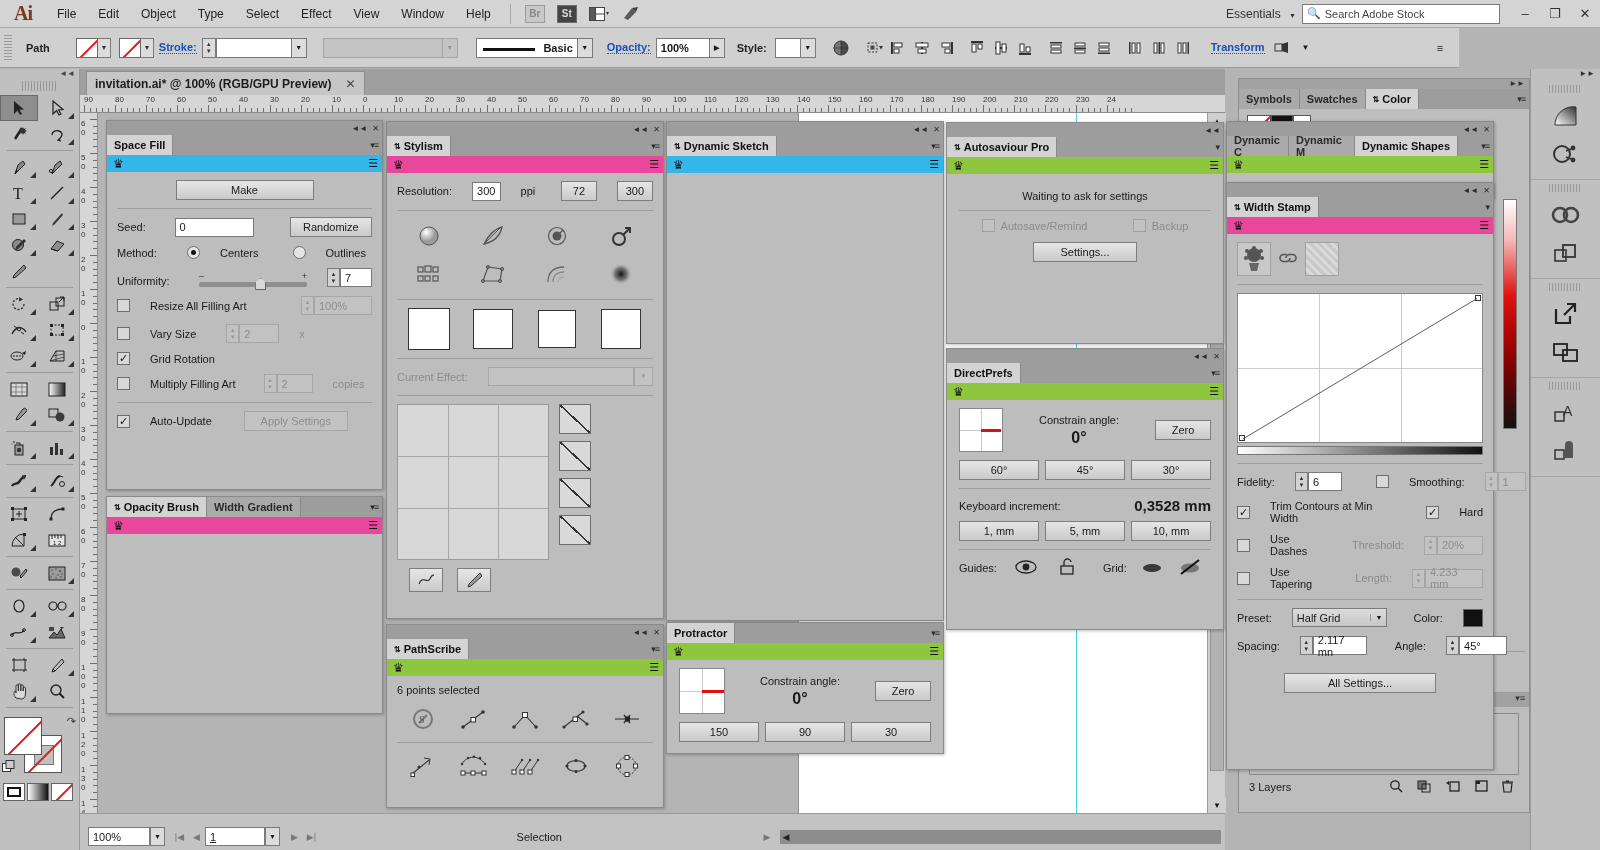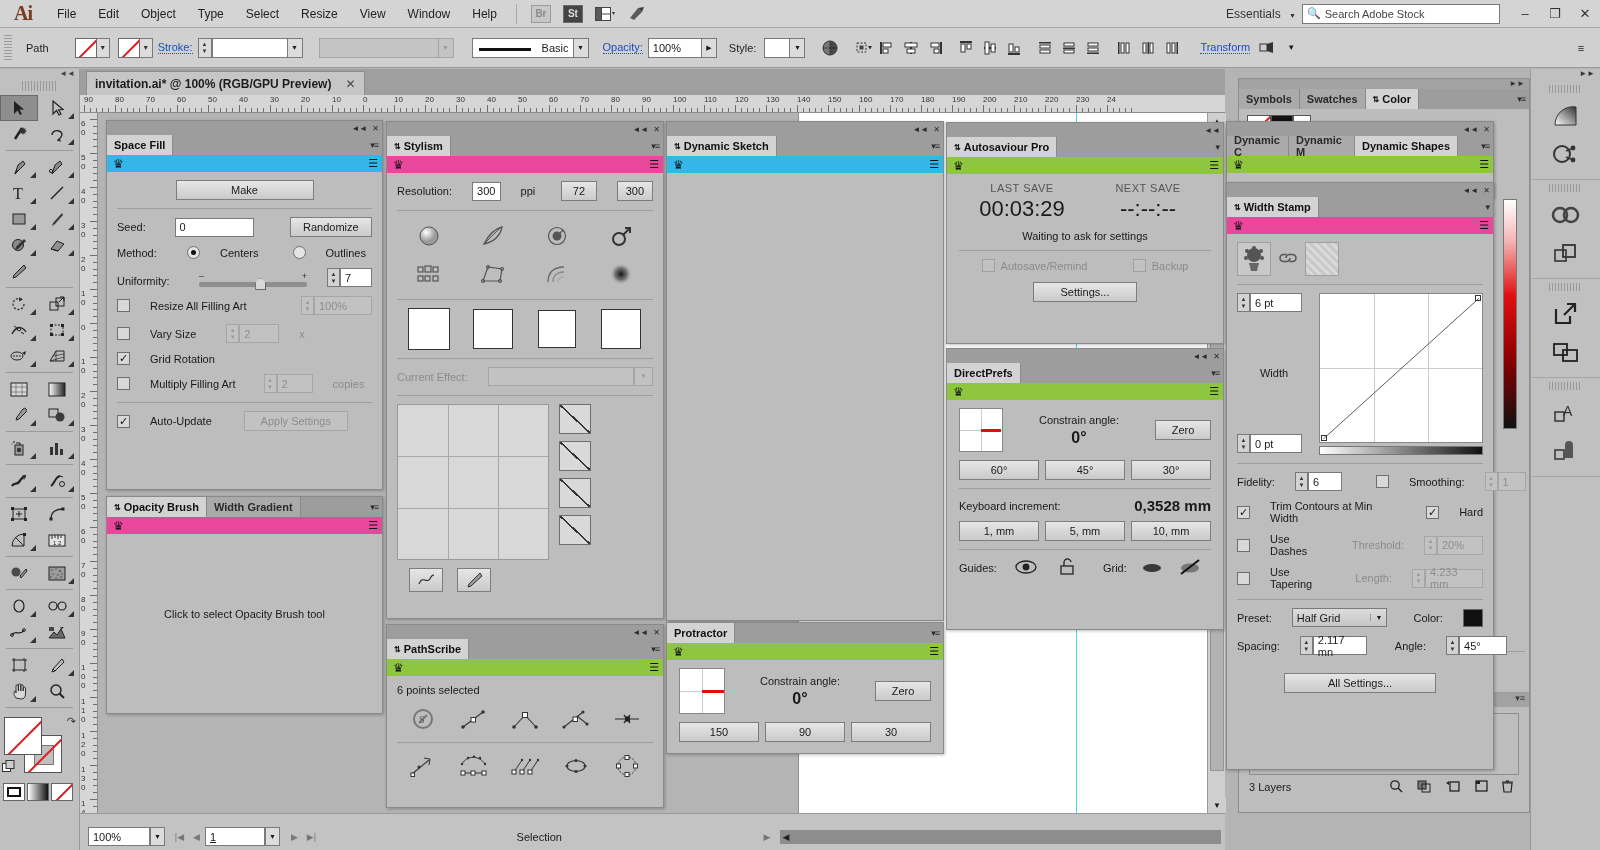--- a/index.html
+++ b/index.html
@@ -43,23 +43,23 @@
     margin-right:10px;
   }
   .search-box .mag { margin-right:4px; font-size:11px; }
   .wbtn {
     width:30px; height:26px; display:flex; align-items:center;
     justify-content:center; font-size:13px; color:#333;
   }
 
   
   .controlbar {
-    position:absolute; top:28px; left:0; width:1600px; height:40px;
+    position:absolute; top:28px; left:0; width:1459px; height:40px;
     background:#d0d0d0; border-bottom:1px solid #9a9a9a;
-    display:flex; align-items:center; padding-left:4px;
+    display:flex; align-items:center; padding-left:4px;font-weight:bold;
   }
   .grip { width:8px; height:26px; background:
     repeating-linear-gradient(to bottom,#9a9a9a 0 1px,transparent 1px 3px);
     margin-right:6px; }
   .cb-label { font-size:11px; color:#222; margin:0 8px; }
   .cb-link { font-size:11px; color:#1a4fb4; border-bottom:1px dotted #1a4fb4; margin:15px 5px; }
   .swatch-sq {
     width:22px; height:20px; background:#fff; border:1px solid #6a6a6a;
     position:relative; overflow:hidden;
   }
@@ -309,21 +309,21 @@
 
 <div class="app">
 
   <div class="menubar">
     <div class="ai-logo">Ai</div>
     <div class="menu-item">File</div>
     <div class="menu-item">Edit</div>
     <div class="menu-item">Object</div>
     <div class="menu-item">Type</div>
     <div class="menu-item">Select</div>
-    <div class="menu-item">Resize</div>
+    <div class="menu-item">Effect</div>
     <div class="menu-item">View</div>
     <div class="menu-item">Window</div>
     <div class="menu-item">Help</div>
     <div class="mb-sep"></div>
     <div class="mb-icon">
       <div class="icon-box dim">Br</div>
     </div>
     <div class="mb-icon">
       <div class="icon-box">St</div>
     </div>
@@ -1490,21 +1490,20 @@
       </div>
       <div class="p-tab">Width Gradient</div>
       <div class="p-tabfill">
           <span class="p-menu">▾≡</span>
         </div>
     </div>
     <div class="p-crown crown-pink">
       <span class="crown-glyph">♛</span>
       <span class="burger">☰</span>
     </div>
-    <div style="height:160px;display:flex;align-items:center;justify-content:center;font-size:11px;">Click to select Opacity Brush tool</div>
   </div>
 
   <div class="panel" style="left:386px; top:121px; width:278px; height:498px;">
     <div class="p-drag">
       <span>◄◄</span>
       <span>✕</span>
     </div>
     <div class="p-tabs">
       <div class="p-tab active">
         <span class="carets">⇅</span>
@@ -1852,30 +1851,20 @@
       </div>
       <div class="p-tabfill">
           <span class="p-menu">▾</span>
         </div>
     </div>
     <div class="p-crown crown-green">
       <span class="crown-glyph">♛</span>
       <span class="burger">☰</span>
     </div>
     <div style="padding:8px 12px;">
-      <div style="display:flex;text-align:center;">
-        <div style="flex:1;">
-          <div style="font-size:11px;color:#555;letter-spacing:.5px;">LAST SAVE</div>
-          <div style="font-size:22px;margin-top:2px;">00:03:29</div>
-        </div>
-        <div style="flex:1;">
-          <div style="font-size:11px;color:#555;letter-spacing:.5px;">NEXT SAVE</div>
-          <div style="font-size:22px;margin-top:2px;">--:--:--</div>
-        </div>
-      </div>
       <div style="text-align:center;font-size:11px;margin-top:8px;">Waiting to ask for settings</div>
       <div class="hr"></div>
       <div style="display:flex;justify-content:space-around;align-items:center;">
         <div style="display:flex;align-items:center;gap:6px;">
           <div class="chk dis"></div>
           <span class="lbl dim">Autosave/Remind</span>
         </div>
         <div style="display:flex;align-items:center;gap:6px;">
           <div class="chk dis"></div>
           <span class="lbl dim">Backup</span>
@@ -2012,37 +2001,20 @@
         <span>
           <svg width="20" height="14">
               <path d="M8 7 a3.5 3.5 0 0 1 3.5-3.5 h3 a3.5 3.5 0 0 1 0 7 h-3" fill="none" stroke="#555" stroke-width="1.6"></path>
               <path d="M12 7 a3.5 3.5 0 0 1-3.5 3.5 h-3 a3.5 3.5 0 0 1 0-7 h3" fill="none" stroke="#555" stroke-width="1.6"></path>
             </svg></span>
         <div style="width:34px;height:34px;border:1px solid #a0a0a0;background:
              repeating-linear-gradient(45deg,#c9c9c9 0 3px,#dadada 3px 6px);"></div>
       </div>
       <div class="hr"></div>
       <div style="display:flex;gap:8px;">
-        <div style="width:74px;display:flex;flex-direction:column;justify-content:space-between;height:160px;">
-          <div style="display:flex;">
-            <div class="spin">
-                <span>▲</span>
-                <span>▼</span>
-              </div>
-            <div class="tf" style="width:52px;">6 pt</div>
-          </div>
-          <div style="text-align:center;font-size:11px;">Width</div>
-          <div style="display:flex;">
-            <div class="spin">
-                <span>▲</span>
-                <span>▼</span>
-              </div>
-            <div class="tf" style="width:52px;">0 pt</div>
-          </div>
-        </div>
         <div style="flex:1;">
           <div style="height:150px;background:#fff;border:1px solid #888;position:relative;">
             <div style="position:absolute;left:33.3%;top:0;width:1px;height:100%;background:#ccc;"></div>
             <div style="position:absolute;left:66.6%;top:0;width:1px;height:100%;background:#ccc;"></div>
             <div style="position:absolute;top:50%;left:0;height:1px;width:100%;background:#ccc;"></div>
             <svg width="100%" height="100%" style="position:absolute;left:0;top:0;" viewBox="0 0 100 100" preserveAspectRatio="none">
               <line x1="2" y1="98" x2="98" y2="3" stroke="#333" stroke-width="0.8" vector-effect="non-scaling-stroke"></line>
             </svg>
             <div style="position:absolute;right:1px;top:1px;width:6px;height:6px;border:1px solid #333;"></div>
             <div style="position:absolute;left:1px;bottom:1px;width:6px;height:6px;border:1px solid #333;"></div>

